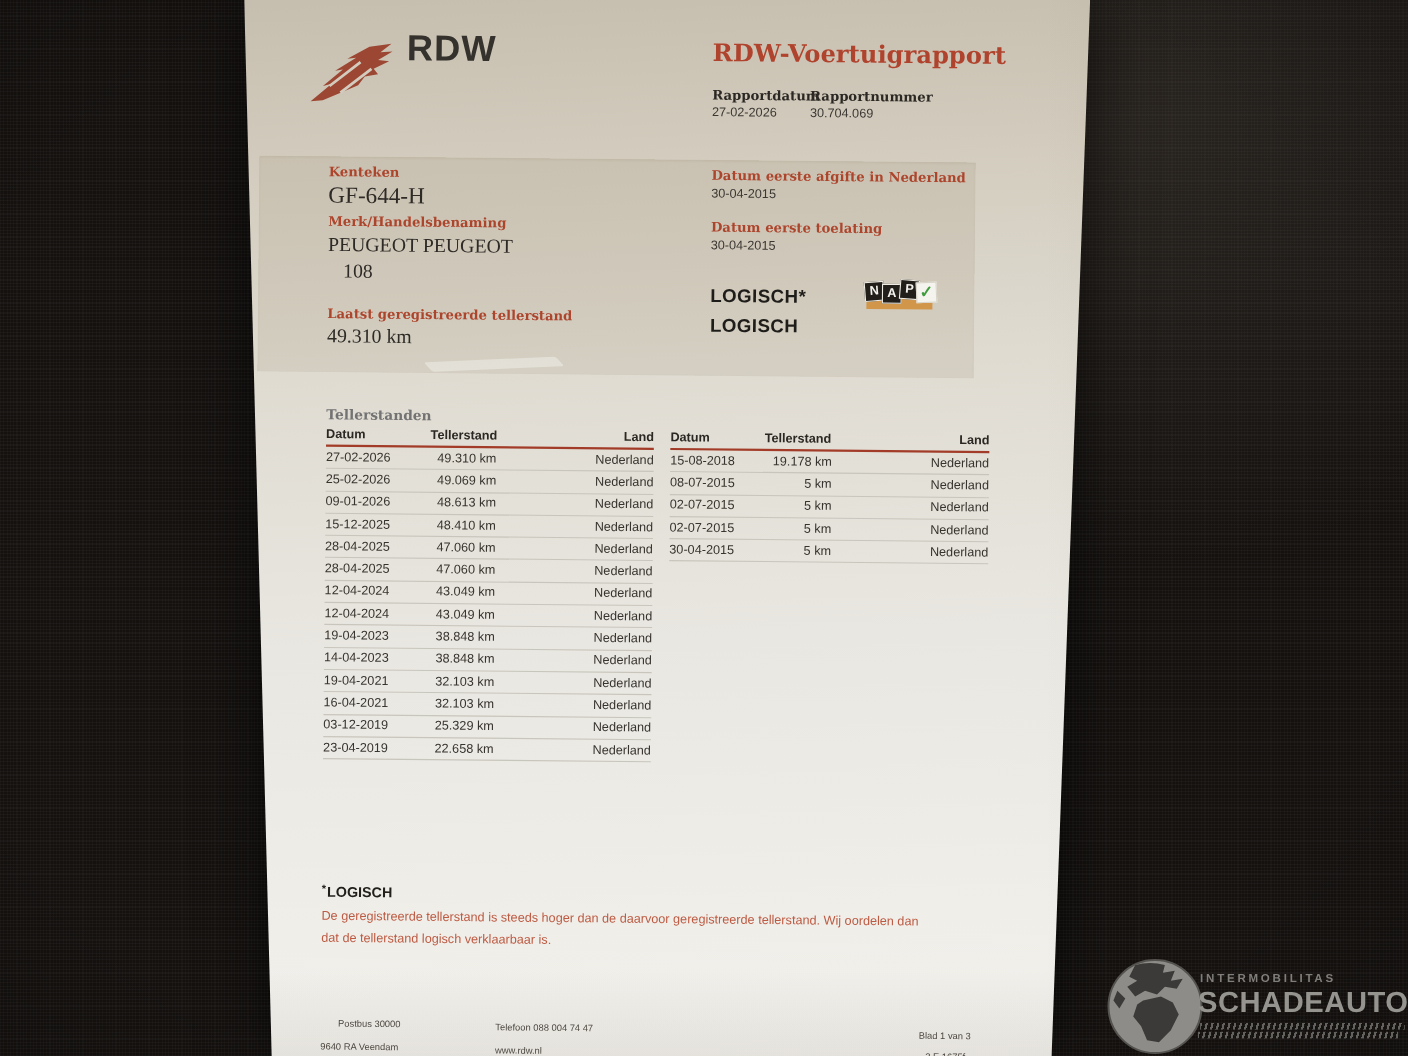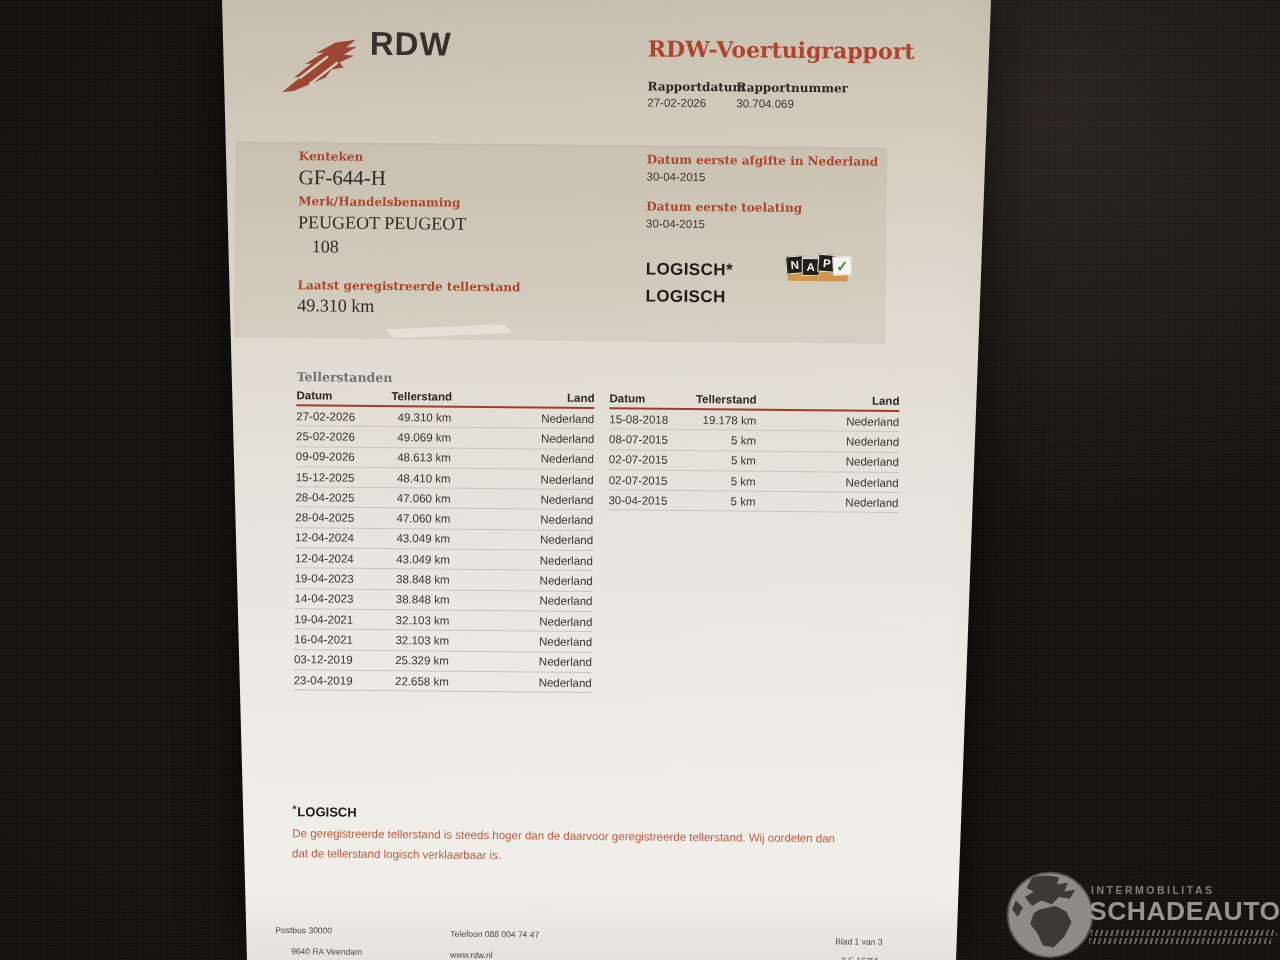--- a/index.html
+++ b/index.html
@@ -72,21 +72,21 @@
   }
 
   
   .section-title{font-family:"DejaVu Serif", serif;font-weight:bold;font-size:12.5px;color:#737373;}
   .tbl{font-size:11.5px;color:#37332e;}
   .thead{display:flex;font-weight:bold;color:#2b2722;border-bottom:2px solid #a23b27;padding-bottom:3px;font-size:11.5px;}
   .trow{display:flex;height:19.3px;align-items:center;border-bottom:1px solid #c8c5bc;}
   .lt{width:298px;} .rt{width:290px;}
   .lt .c1{width:95px;} .lt .c2{width:60px;text-align:right;} .lt .c3{flex:1;text-align:right;}
   .rt .c1{width:85px;} .rt .c2{width:62px;text-align:right;} .rt .c3{flex:1;text-align:right;}
-  .thead .c2{text-align:right;}
+  .thead .c2{text-align:center;}
 
   
   .fn-title{font-size:13px;font-weight:bold;color:#23201c;}
   .fn-title .ast{font-size:10px;vertical-align:4px;margin-right:1px;}
   .fn-text{font-size:11.5px;color:#bd5a42;line-height:1.7;width:560px;}
 
   .foot{font-size:8.5px;color:#4c4741;}
 
   
   .wm{position:absolute;left:1005px;top:870px;width:275px;height:90px;color:#8d8b88;}
@@ -166,21 +166,21 @@
           <span class="c1">27-02-2026</span>
           <span class="c2">49.310 km</span>
           <span class="c3">Nederland</span>
         </div>
         <div class="trow">
           <span class="c1">25-02-2026</span>
           <span class="c2">49.069 km</span>
           <span class="c3">Nederland</span>
         </div>
         <div class="trow">
-          <span class="c1">09-09-2026</span>
+          <span class="c1">09-01-2026</span>
           <span class="c2">48.613 km</span>
           <span class="c3">Nederland</span>
         </div>
         <div class="trow">
           <span class="c1">15-12-2025</span>
           <span class="c2">48.410 km</span>
           <span class="c3">Nederland</span>
         </div>
         <div class="trow">
           <span class="c1">28-04-2025</span>
@@ -268,21 +268,21 @@
           <span class="c3">Nederland</span>
         </div>
       </div>
   </div>
 
   <div class="abs fn-title" style="left:78px;top:803px;">
     <span class="ast">*</span><span>LOGISCH</span>
   </div>
   <div class="abs fn-text" style="left:78px;top:824px;">De geregistreerde tellerstand is steeds hoger dan de daarvoor geregistreerde tellerstand. Wij oordelen dan dat de tellerstand logisch verklaarbaar is.</div>
 
-  <div class="abs foot" style="left:62px;top:925px;">Postbus 30000</div>
+  <div class="abs foot" style="left:94px;top:925px;">Postbus 30000</div>
   <div class="abs foot" style="left:78px;top:946px;">9640 RA Veendam</div>
   <div class="abs foot" style="left:237px;top:927px;">Telefoon 088 004 74 47</div>
   <div class="abs foot" style="left:237px;top:948px;">www.rdw.nl</div>
   <div class="abs foot" style="left:622px;top:931px;">Blad 1 van 3</div>
   <div class="abs foot" style="left:628px;top:950px;">3 E 1675f</div>
 </div>
 
 <div class="wm">
   <svg class="abs" style="left:0;top:0;" width="90" height="90" viewBox="0 0 100 100">
     <circle cx="50" cy="50" r="47" fill="#8e8c88"></circle>

